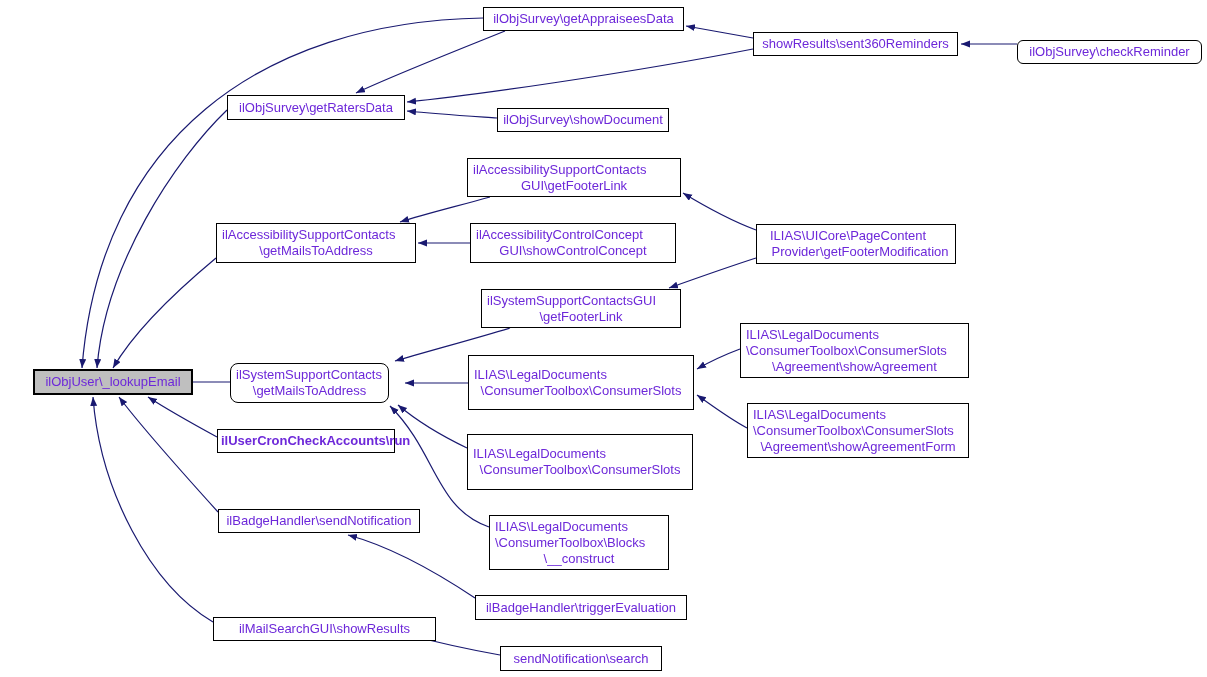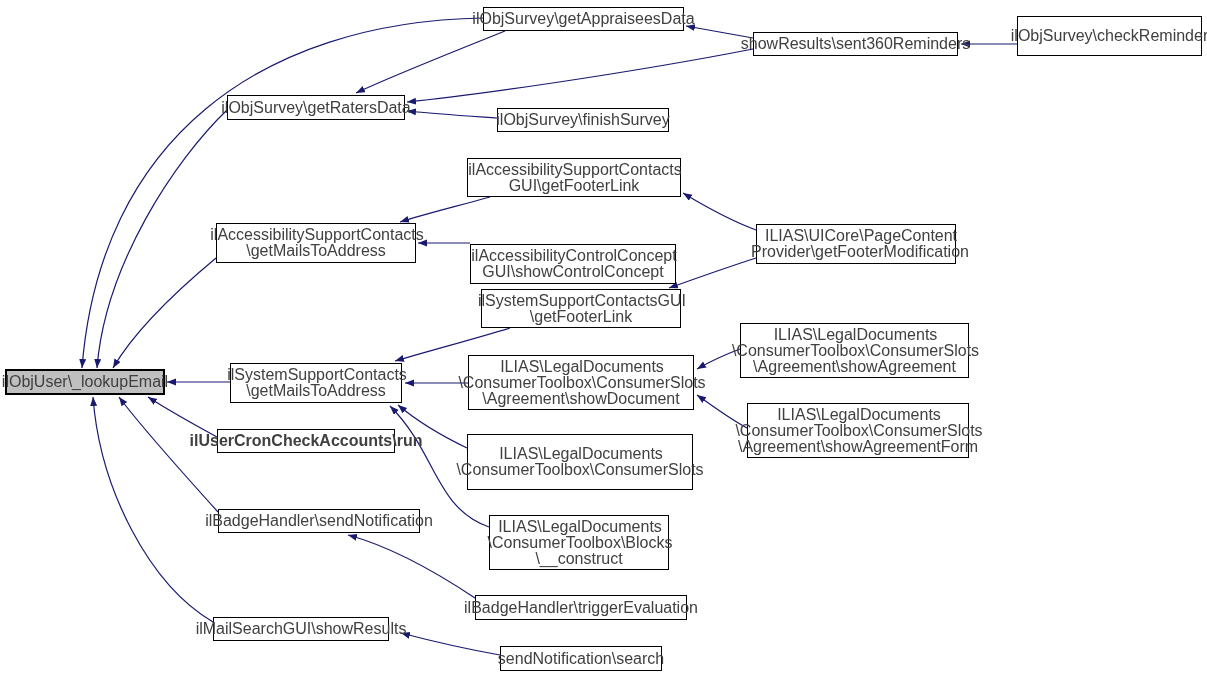--- a/index.html
+++ b/index.html
@@ -19,40 +19,40 @@
   .edge {
     fill: none;
     stroke: #191970;
     stroke-width: 1.2px;
   }
   .node {
     position: absolute;
     box-sizing: border-box;
     border: 1px solid #000000;
     background: #ffffff;
-    color: #404040;
-    font-size: 16px;
+    color: #6d28d9;
+    font-size: 13px;
     line-height: 16px;
     display: flex;
     flex-direction: column;
     justify-content: center;
     padding: 1px 3px;
     cursor: pointer;
-    align-items: center;
   }
   .node .ln {
     white-space: nowrap;
     text-align: left;
     padding-left: 2px;
   }
   .node .ln:last-child { text-align: center; padding-left: 0; }
   .node.focus {
     background: #bfbfbf;
     border-width: 2px;
     cursor: default;
+    margin-left: 28px;
   }
 </style>
 </head>
 <body>
 
 <div class="canvas">
   <svg class="edge-layer" id="edge-svg" viewBox="0 0 1207 677" xmlns="http://www.w3.org/2000/svg">
     <defs>
       <marker id="arrowhead" markerUnits="userSpaceOnUse" markerWidth="10" markerHeight="8" refX="9" refY="3.5" orient="auto">
         <path d="M 0 0 L 9 3.5 L 0 7 Z" fill="#191970"></path>
@@ -86,60 +86,59 @@
   <div id="nodes">
       <div class="node focus" style="left: 5px; top: 369px; width: 160px; height: 26px; background: rgb(191, 191, 191); border-color: rgb(0, 0, 0);">
         <div class="ln">ilObjUser\_lookupEmail</div>
       </div>
       <div class="node" style="left: 483px; top: 7px; width: 201px; height: 24px; background: rgb(255, 255, 255); border-color: rgb(0, 0, 0);">
         <div class="ln">ilObjSurvey\getAppraiseesData</div>
       </div>
       <div class="node" style="left: 753px; top: 32px; width: 205px; height: 24px; background: rgb(255, 255, 255); border-color: rgb(0, 0, 0);">
         <div class="ln">showResults\sent360Reminders</div>
       </div>
-      <div class="node" style="left: 1017px; top: 16px; width: 185px; height: 40px; background: rgb(255, 255, 255); border-color: rgb(0, 0, 0);">
+      <div class="node" style="left: 1017px; top: 40px; width: 185px; height: 24px; background: rgb(255, 255, 255); border-color: rgb(0, 0, 0); border-radius: 6px;">
         <div class="ln">ilObjSurvey\checkReminder</div>
       </div>
       <div class="node" style="left: 227px; top: 95px; width: 178px; height: 25px; background: rgb(255, 255, 255); border-color: rgb(0, 0, 0);">
         <div class="ln">ilObjSurvey\getRatersData</div>
       </div>
       <div class="node" style="left: 497px; top: 108px; width: 172px; height: 24px; background: rgb(255, 255, 255); border-color: rgb(0, 0, 0);">
-        <div class="ln">ilObjSurvey\finishSurvey</div>
+        <div class="ln">ilObjSurvey\showDocument</div>
       </div>
       <div class="node" style="left: 467px; top: 158px; width: 214px; height: 39px; background: rgb(255, 255, 255); border-color: rgb(0, 0, 0);">
         <div class="ln">ilAccessibilitySupportContacts</div>
         <div class="ln">GUI\getFooterLink</div>
       </div>
       <div class="node" style="left: 216px; top: 223px; width: 200px; height: 40px; background: rgb(255, 255, 255); border-color: rgb(0, 0, 0);">
         <div class="ln">ilAccessibilitySupportContacts</div>
         <div class="ln">\getMailsToAddress</div>
       </div>
-      <div class="node" style="left: 470px; top: 223px; width: 206px; height: 40px; background: rgb(255, 255, 255); border-color: rgb(0, 0, 0); margin-top: 21px;">
+      <div class="node" style="left: 470px; top: 223px; width: 206px; height: 40px; background: rgb(255, 255, 255); border-color: rgb(0, 0, 0);">
         <div class="ln">ilAccessibilityControlConcept</div>
         <div class="ln">GUI\showControlConcept</div>
       </div>
       <div class="node" style="left: 756px; top: 224px; width: 200px; height: 40px; background: rgb(255, 255, 255); border-color: rgb(0, 0, 0); padding-left: 11px;">
         <div class="ln">ILIAS\UICore\PageContent</div>
         <div class="ln">Provider\getFooterModification</div>
       </div>
       <div class="node" style="left: 481px; top: 289px; width: 200px; height: 39px; background: rgb(255, 255, 255); border-color: rgb(0, 0, 0);">
         <div class="ln">ilSystemSupportContactsGUI</div>
         <div class="ln">\getFooterLink</div>
       </div>
       <div class="node" style="left: 740px; top: 323px; width: 229px; height: 55px; background: rgb(255, 255, 255); border-color: rgb(0, 0, 0);">
         <div class="ln">ILIAS\LegalDocuments</div>
         <div class="ln">\ConsumerToolbox\ConsumerSlots</div>
         <div class="ln">\Agreement\showAgreement</div>
       </div>
       <div class="node" style="left: 468px; top: 355px; width: 226px; height: 55px; background: rgb(255, 255, 255); border-color: rgb(0, 0, 0);">
         <div class="ln">ILIAS\LegalDocuments</div>
         <div class="ln">\ConsumerToolbox\ConsumerSlots</div>
-        <div class="ln">\Agreement\showDocument</div>
       </div>
-      <div class="node" style="left: 230px; top: 363px; width: 172px; height: 40px; background: rgb(255, 255, 255); border-color: rgb(0, 0, 0);">
+      <div class="node" style="left: 230px; top: 363px; width: 159px; height: 40px; background: rgb(255, 255, 255); border-color: rgb(0, 0, 0); border-radius: 8px;">
         <div class="ln">ilSystemSupportContacts</div>
         <div class="ln">\getMailsToAddress</div>
       </div>
       <div class="node" style="left: 747px; top: 403px; width: 222px; height: 55px; background: rgb(255, 255, 255); border-color: rgb(0, 0, 0);">
         <div class="ln">ILIAS\LegalDocuments</div>
         <div class="ln">\ConsumerToolbox\ConsumerSlots</div>
         <div class="ln">\Agreement\showAgreementForm</div>
       </div>
       <div class="node" style="left: 217px; top: 429px; width: 178px; height: 24px; background: rgb(255, 255, 255); border-color: rgb(0, 0, 0); font-weight: bold;">
         <div class="ln">ilUserCronCheckAccounts\run</div>
@@ -152,20 +151,20 @@
         <div class="ln">ILIAS\LegalDocuments</div>
         <div class="ln">\ConsumerToolbox\Blocks</div>
         <div class="ln">\__construct</div>
       </div>
       <div class="node" style="left: 218px; top: 509px; width: 202px; height: 24px; background: rgb(255, 255, 255); border-color: rgb(0, 0, 0);">
         <div class="ln">ilBadgeHandler\sendNotification</div>
       </div>
       <div class="node" style="left: 475px; top: 595px; width: 212px; height: 25px; background: rgb(255, 255, 255); border-color: rgb(0, 0, 0);">
         <div class="ln">ilBadgeHandler\triggerEvaluation</div>
       </div>
-      <div class="node" style="left: 213px; top: 617px; width: 176px; height: 24px; background: rgb(255, 255, 255); border-color: rgb(0, 0, 0);">
+      <div class="node" style="left: 213px; top: 617px; width: 223px; height: 24px; background: rgb(255, 255, 255); border-color: rgb(0, 0, 0);">
         <div class="ln">ilMailSearchGUI\showResults</div>
       </div>
       <div class="node" style="left: 500px; top: 646px; width: 162px; height: 25px; background: rgb(255, 255, 255); border-color: rgb(0, 0, 0);">
         <div class="ln">sendNotification\search</div>
       </div>
     </div>
 </div>
 
 </body></html>

